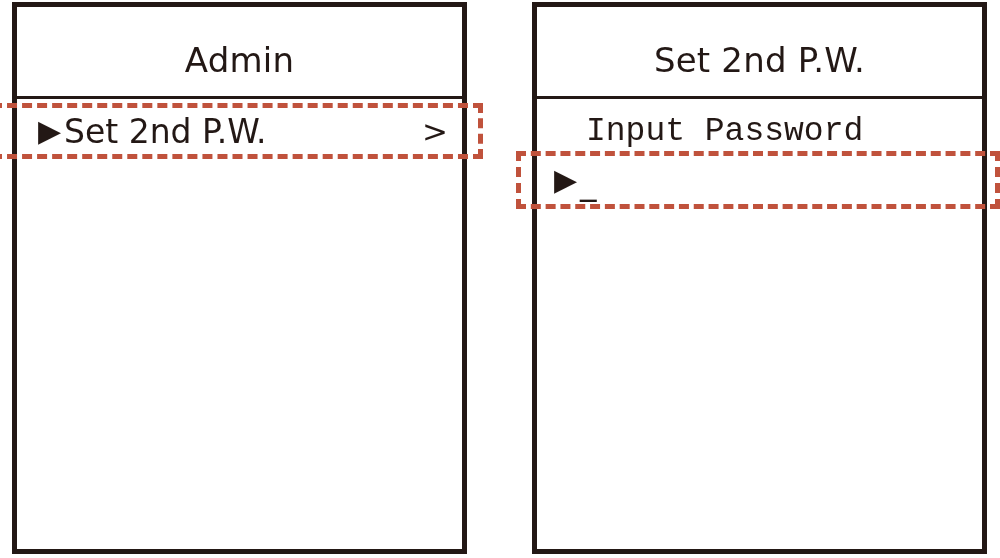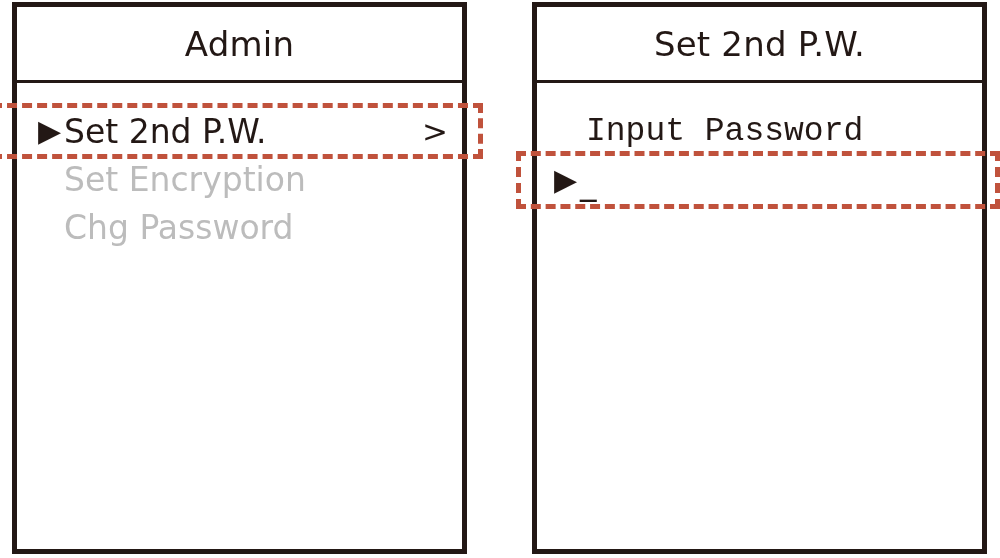--- a/index.html
+++ b/index.html
@@ -42,21 +42,21 @@
     left: 532px;
     top: 2px;
     width: 455px;
     height: 552px;
   }
 
   .panel-titlebar {
     position: absolute;
     left: 0;
     right: 0;
-    top: 0;
+    top: 16px;
     height: 76px;
     box-sizing: border-box;
     border-bottom: 3px solid #231815;
     display: flex;
     align-items: center;
     justify-content: center;
   }
   .panel-title {
     font-size: 34px;
     line-height: 1;
@@ -189,28 +189,23 @@
       <div class="menu-list">
 
         <div class="menu-row selected">
           <span class="caret-marker">▶</span>
           <span class="menu-label">Set 2nd P.W.</span>
           <span class="menu-chevron">&gt;</span>
         </div>
 
         <div class="menu-row disabled">
           <span class="caret-marker blank">▶</span>
-          <span class="menu-label">Set Encryption</span>
         </div>
 
 
-        <div class="menu-row disabled">
-          <span class="caret-marker blank">▶</span>
-          <span class="menu-label">Chg Password</span>
-        </div>
 
       </div>
     </div>
   </div>
 
   <div class="panel" id="panel-right">
 
     <div class="panel-titlebar">
       <div class="panel-title">Set 2nd P.W.</div>
     </div>

